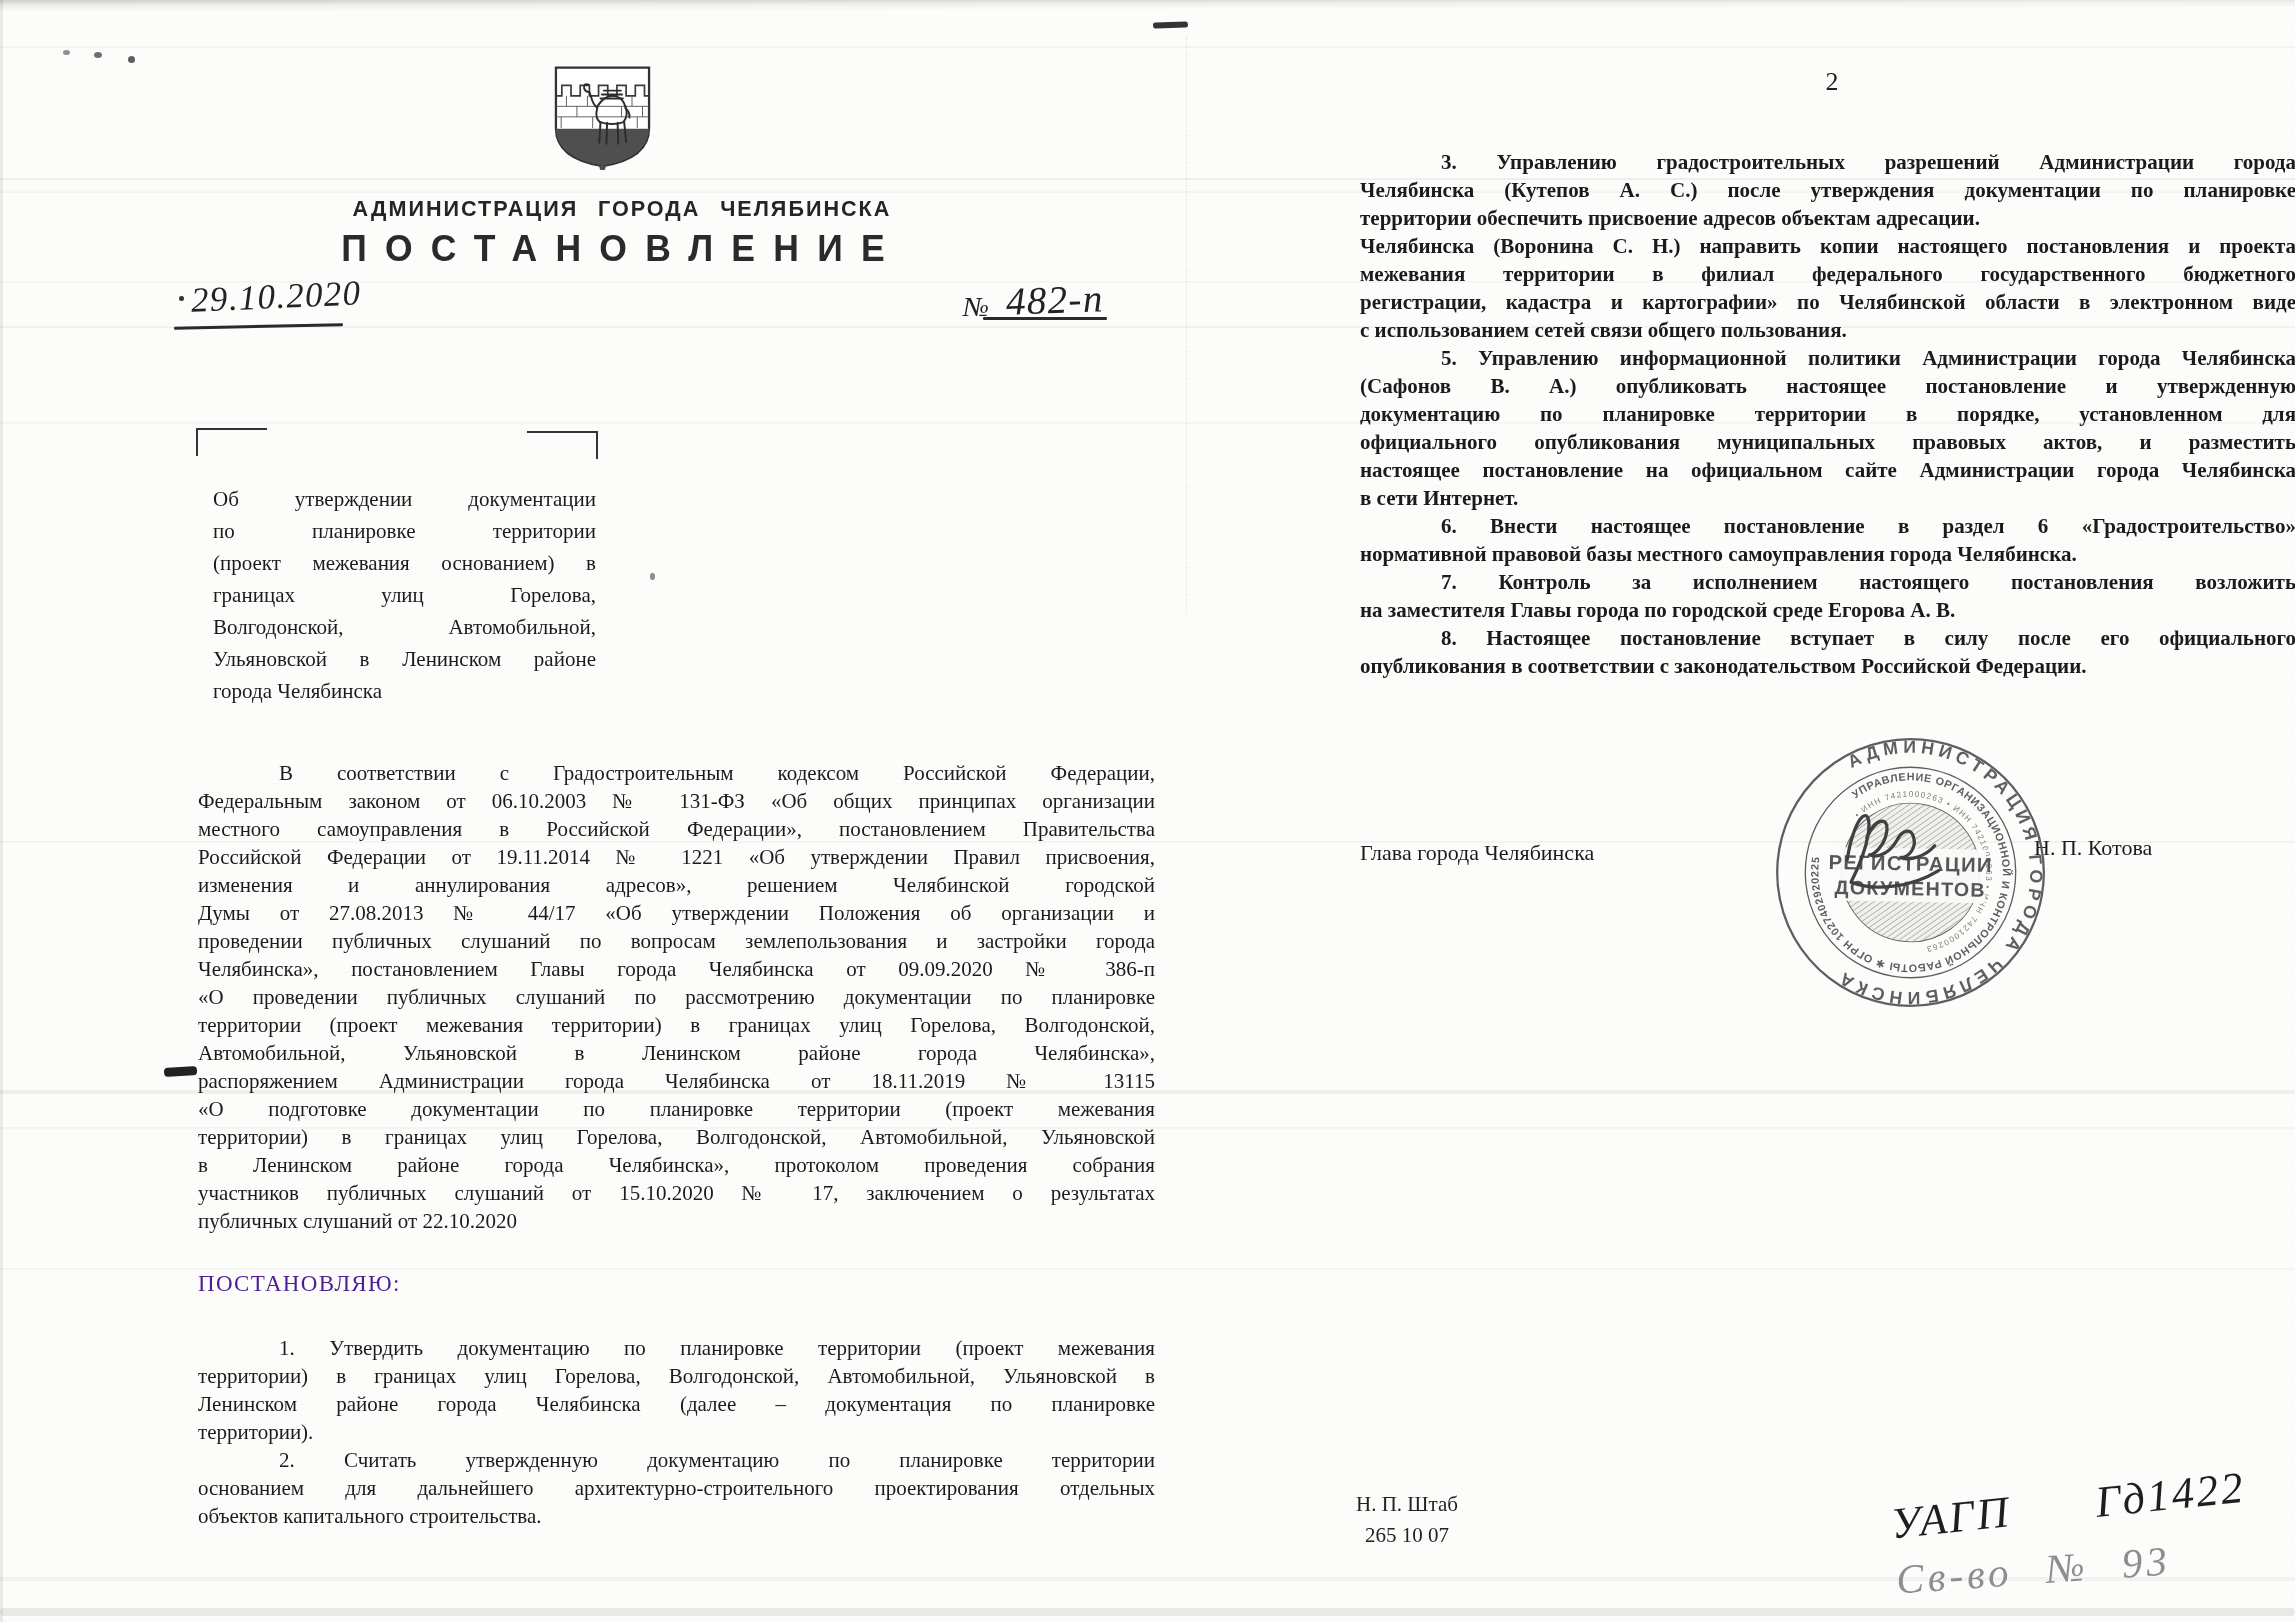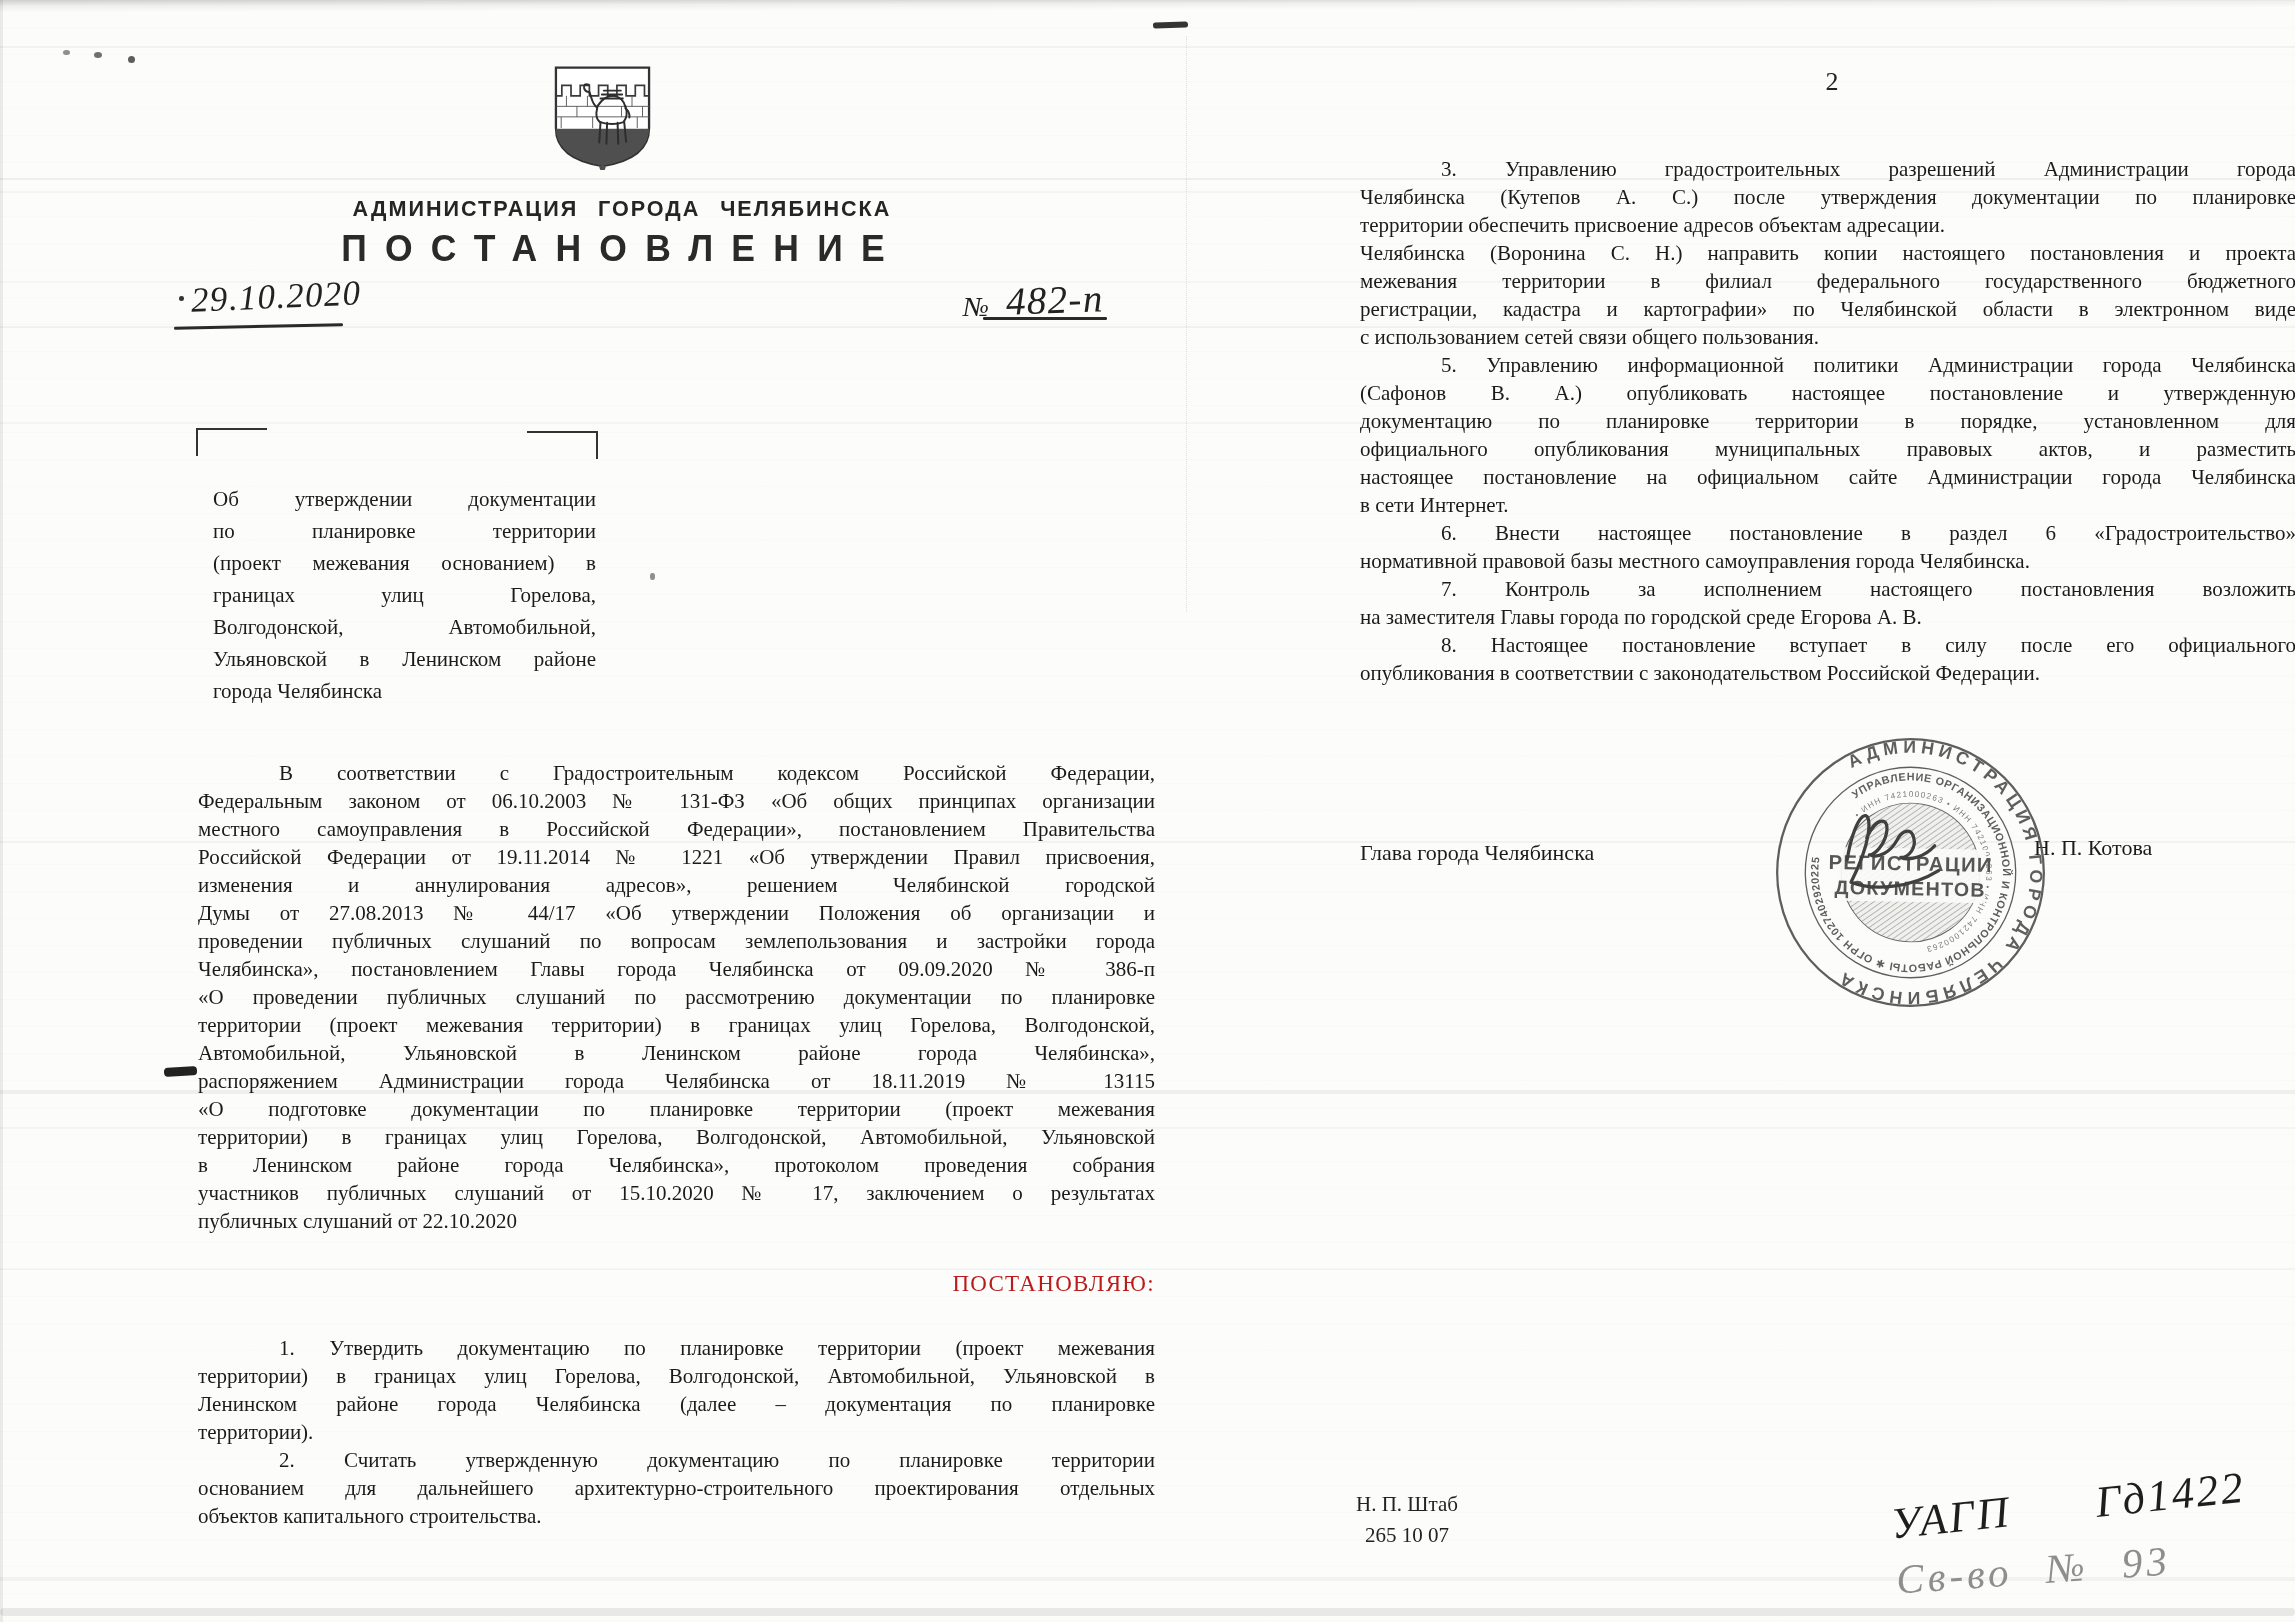--- a/index.html
+++ b/index.html
@@ -45,23 +45,23 @@
   .num-underline{left:983px;top:317px;width:124px;height:2.6px;background:#2a2a2a;border-radius:1.3px;}
 
   
   .corner-tl{left:196px;top:428px;width:69px;height:26px;border-top:2.6px solid #333;border-left:2.6px solid #333;}
   .corner-tr{left:527px;top:431px;width:69px;height:26px;border-top:2.6px solid #333;border-right:2.6px solid #333;}
 
   
   .tblock{font-size:21px;line-height:28px;}
   .subject{left:213px;top:483px;width:383px;font-size:21px;line-height:32px;}
   .intro{left:198px;top:759px;width:957px;}
-  .resolve-heading{left:198px;top:1271px;width:957px;text-align:right;font-size:23px;letter-spacing:1.3px;color:#b91c1c;}
+  .resolve-heading{left:198px;top:1271px;width:957px;text-align:left;font-size:23px;letter-spacing:1.3px;color:#4c1d95;}
   .items-left{left:198px;top:1334px;width:957px;}
-  .items-right{left:1360px;top:155px;width:936px;}
+  .items-right{left:1360px;top:148px;width:936px;font-weight:bold;}
   .tl{text-align:justify;text-align-last:justify;}
   .tl.tl-last{text-align-last:left;}
   .tl.tl-ind{text-indent:81px;}
   .pagenum{left:1734px;top:67px;width:196px;text-align:center;font-size:26px;color:#222;}
 
   
   .signer-title{left:1360px;top:840px;font-size:22px;}
   .signer-name{left:2034px;top:835px;width:259px;text-align:left;font-size:22px;}
 
   

